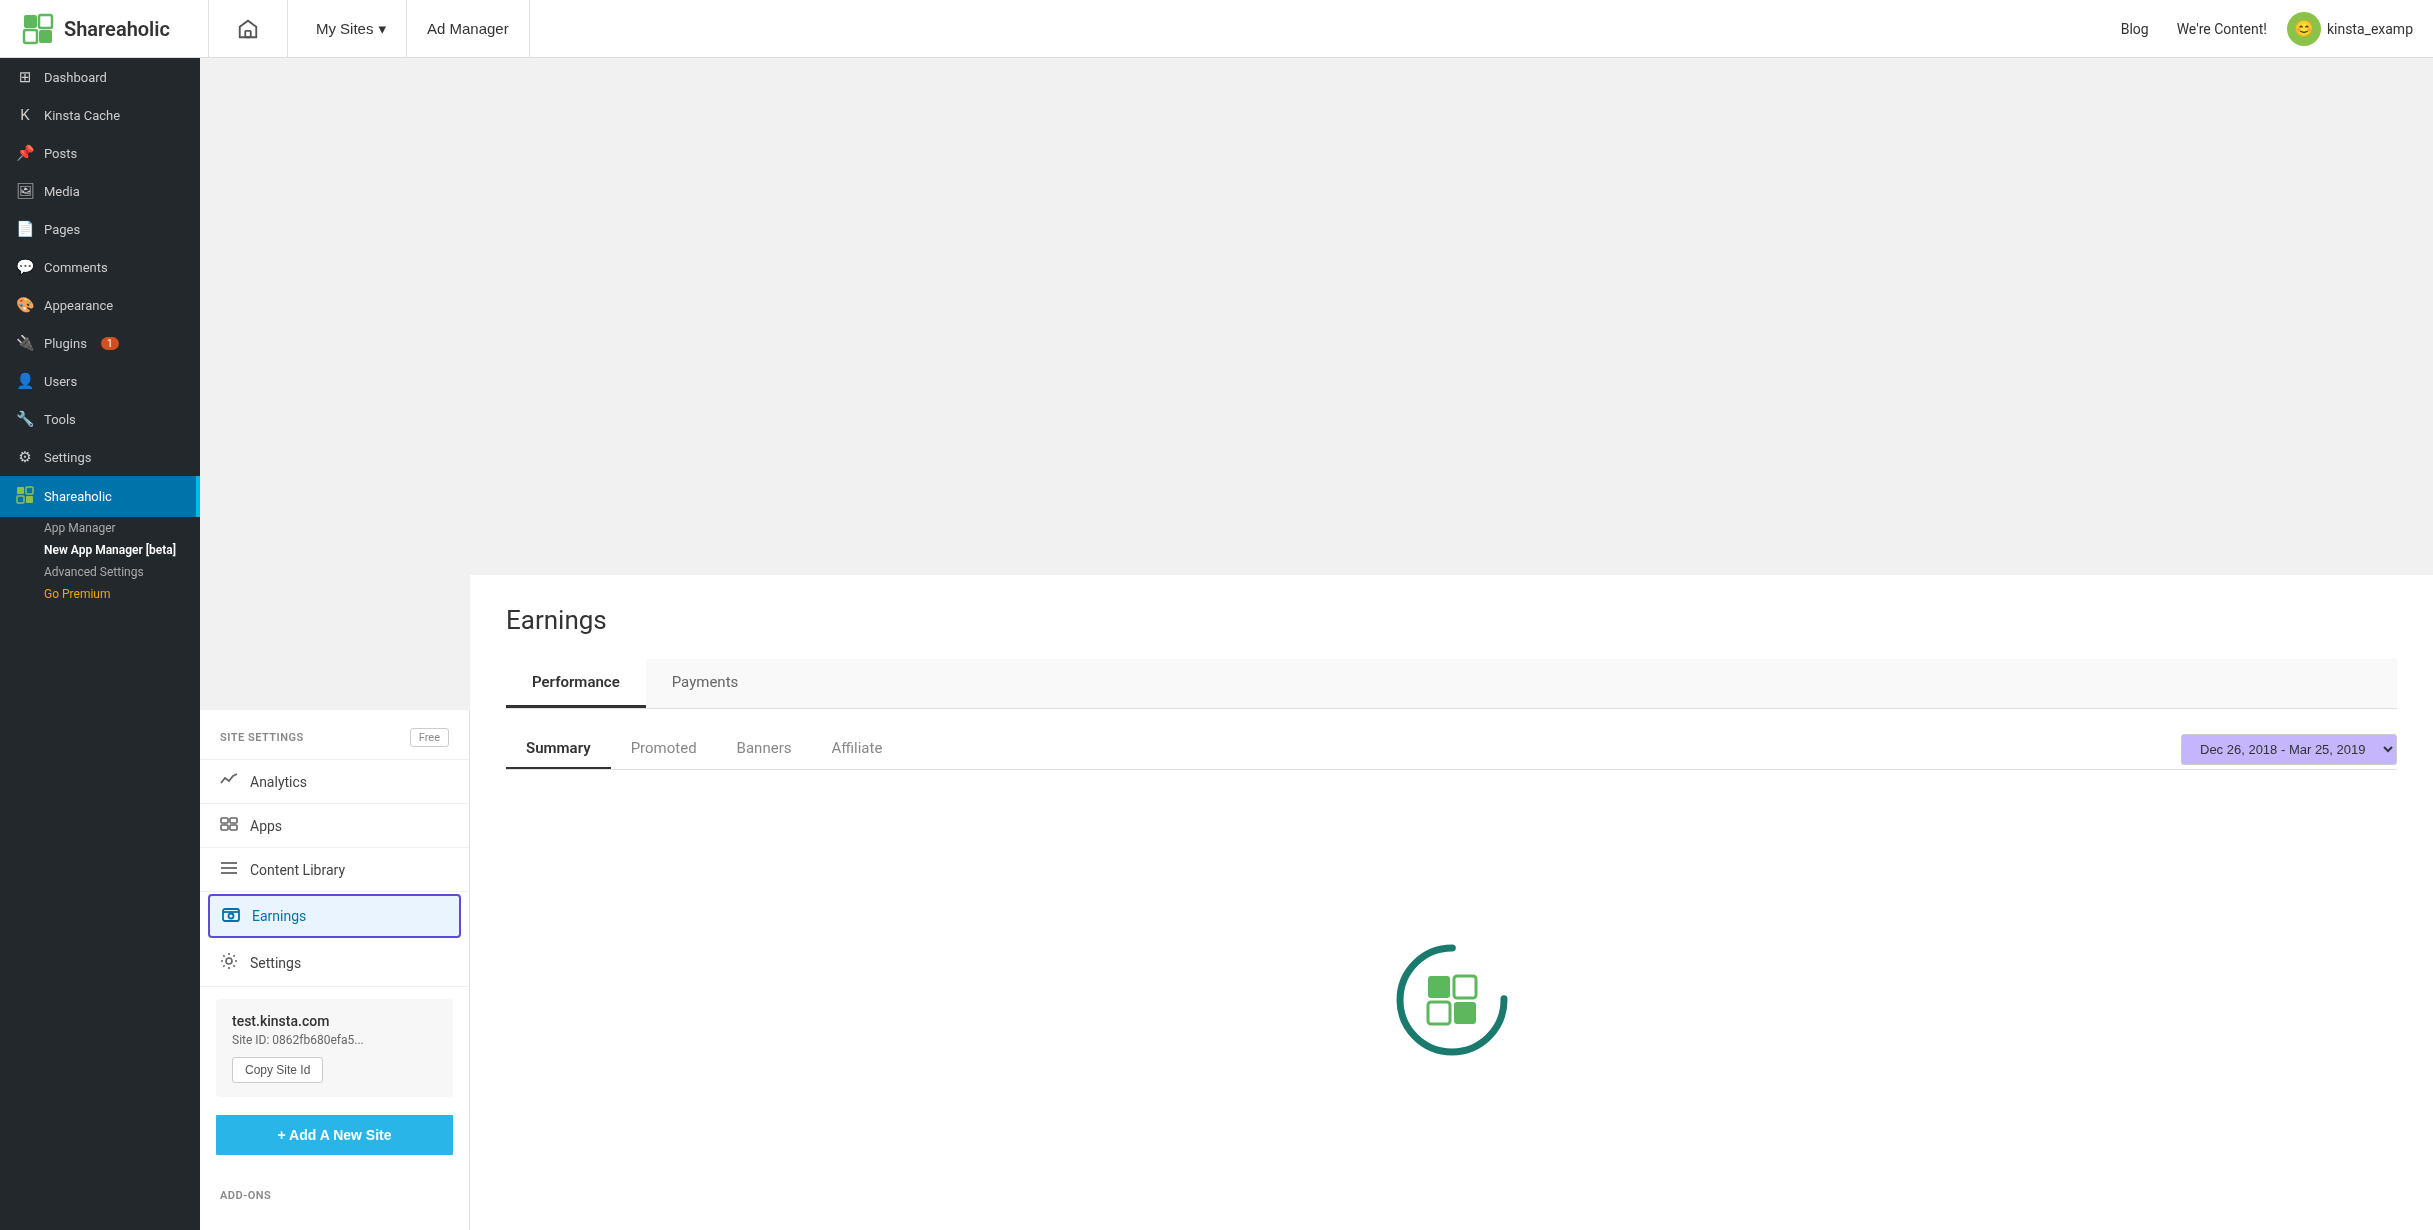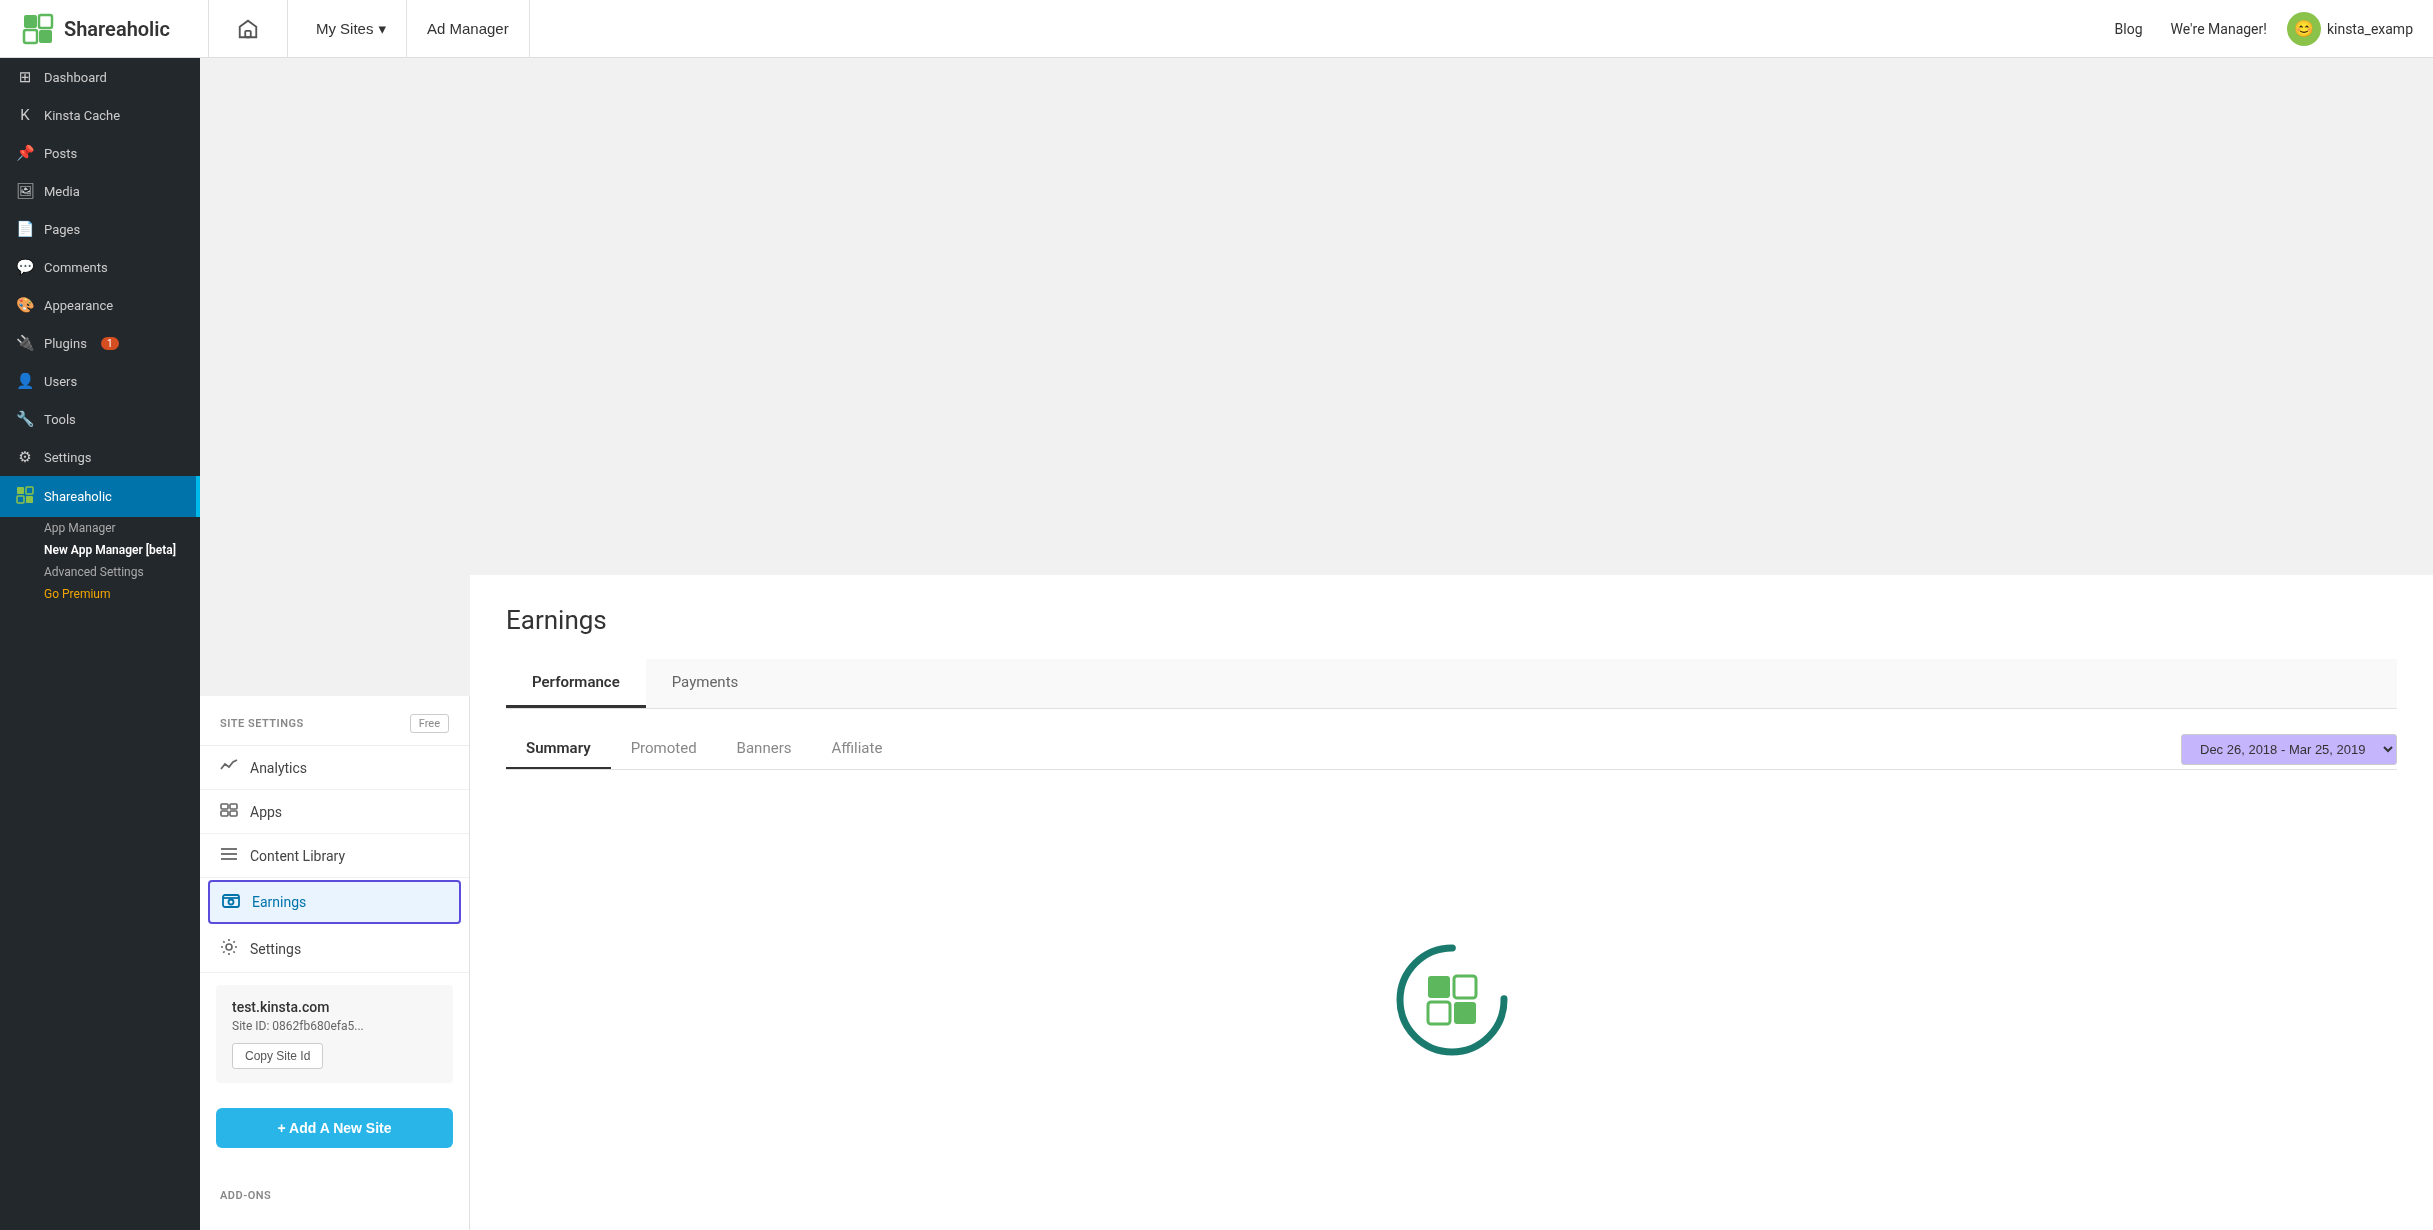--- a/index.html
+++ b/index.html
@@ -242,29 +242,29 @@
       background: #fff;
       padding: 5px 12px;
       font-size: 12px;
       color: #555;
       cursor: pointer;
       border-radius: 3px;
     }
     .add-site-btn {
       display: block;
       width: calc(100% - 32px);
-      margin: 25px 16px;
+      margin: 18px 16px;
       background: #29b5e8;
       color: #fff;
       border: none;
       padding: 12px;
       font-size: 14px;
       font-weight: 600;
       cursor: pointer;
-      border-radius: 6px;
+      border-radius: 1px;
       text-align: center;
     }
     .add-ons-section {
       padding: 16px 20px 8px;
       font-size: 11px;
       font-weight: 600;
       color: #888;
       text-transform: uppercase;
       letter-spacing: 0.5px;
     }
@@ -395,21 +395,21 @@
   <div class="top-nav-divider"></div>
   <button class="top-nav-my-sites">
     <span>My Sites</span>
     <span>▾</span>
   </button>
   <button class="top-nav-ad-manager">
     <span>Ad Manager</span>
   </button>
   <div class="top-nav-spacer"></div>
   <div class="top-nav-blog">Blog</div>
-  <div class="top-nav-hiring">We're Manager!</div>
+  <div class="top-nav-hiring">We're Content!</div>
   <div class="top-nav-avatar">
     <span>😊</span>
   </div>
   <div class="top-nav-username">kinsta_examp</div>
 </div>
 
 <div class="main-layout">
 
   <div class="wp-sidebar">
     <div class="wp-sidebar-item">

